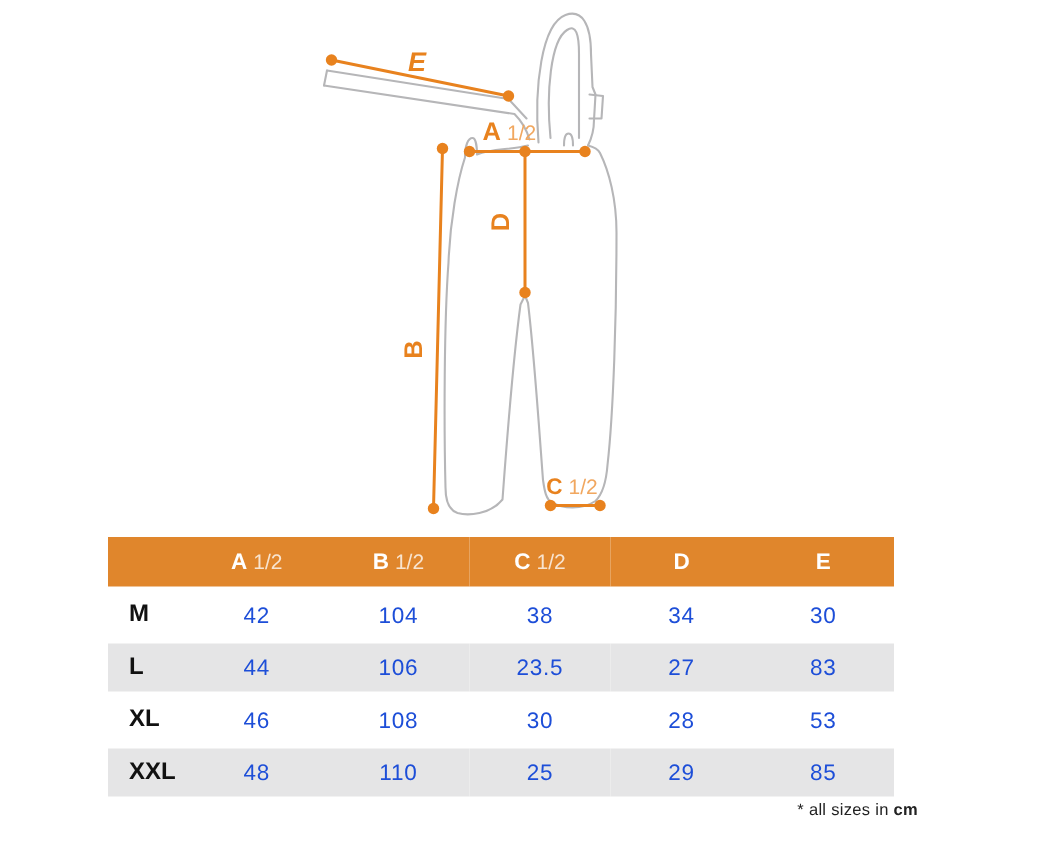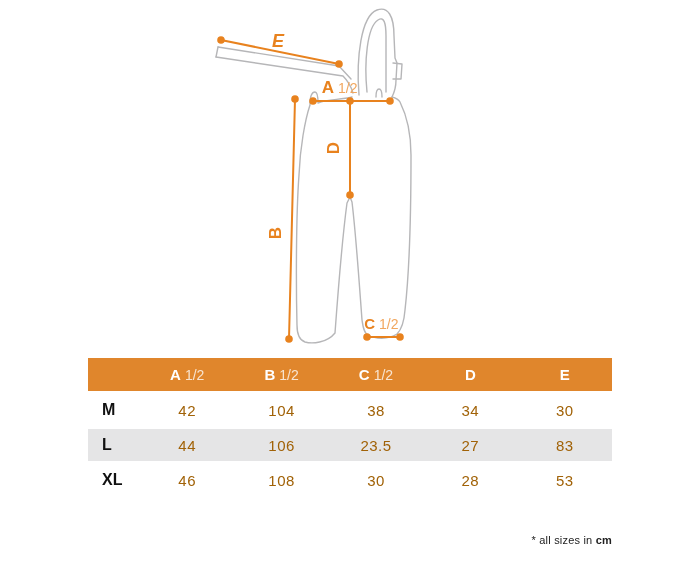--- a/index.html
+++ b/index.html
@@ -13,21 +13,21 @@
   .diagram-svg { position:absolute; left:0; top:0; }
 
   .garment-path { fill:none; stroke:#b6b6b8; stroke-width:1.4; stroke-linejoin:round; stroke-linecap:round; }
   .measure-line { stroke:#e8821e; stroke-width:2; fill:none; stroke-linecap:round; }
   .measure-dot  { fill:#e8821e; stroke:none; }
   .mlabel  { fill:#e8821e; font-family:"Liberation Sans",sans-serif; font-weight:bold; font-size:17px; }
   .mlabel-italic { font-style:italic; font-size:18px; }
   .msuffix { fill:#f1a75f; font-family:"Liberation Sans",sans-serif; font-weight:normal; font-size:14px; }
 
   .table-wrap {
-    position:absolute; left:88px; top:355px; width:524px;
+    position:absolute; left:72px; top:355px; width:524px;
   }
   table.size-table {
     width:100%;
     border-collapse:separate;
     border-spacing:0 3px;
     table-layout:fixed;
   }
   table.size-table col.c-size { width:52px; }
   table.size-table thead th {
     background:#e0862c;
@@ -48,21 +48,21 @@
     text-align:left;
     padding:0 0 0 14px;
     font-size:16px;
     font-weight:bold;
     color:#111111;
     height:32px;
   }
   table.size-table tbody td {
     text-align:center;
     font-size:15px;
-    color:#a16207;
+    color:#1d4ed8;
     letter-spacing:0.5px;
     padding:0;
     height:32px;
   }
   table.size-table tbody tr.striped th,
   table.size-table tbody tr.striped td { background:#e5e5e6; }
 
   .footnote {
     position:absolute;
     right:88px;
@@ -162,20 +162,28 @@
         <td>83</td>
       </tr>
       <tr>
         <th>XL</th>
         <td>46</td>
         <td>108</td>
         <td>30</td>
         <td>28</td>
         <td>53</td>
       </tr>
+      <tr class="striped">
+        <th>XXL</th>
+        <td>48</td>
+        <td>110</td>
+        <td>25</td>
+        <td>29</td>
+        <td>85</td>
+      </tr>
     </tbody>
   </table>
 </div>
 
 <div class="footnote">
   <span>* all sizes in</span>
   <span class="unit">cm</span>
 </div>
 
 </body></html>

